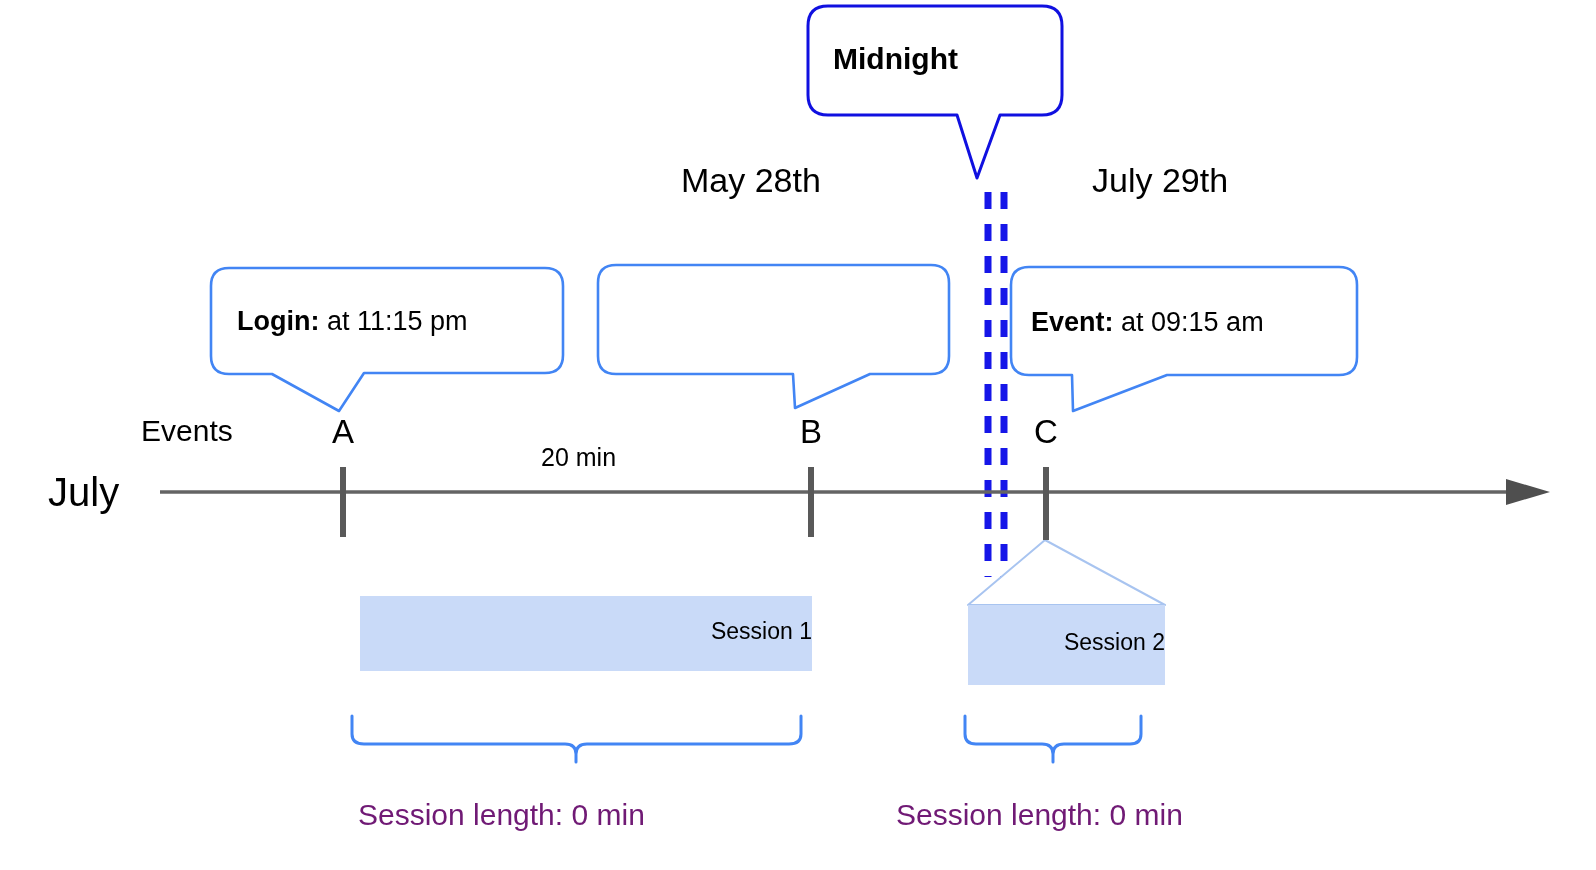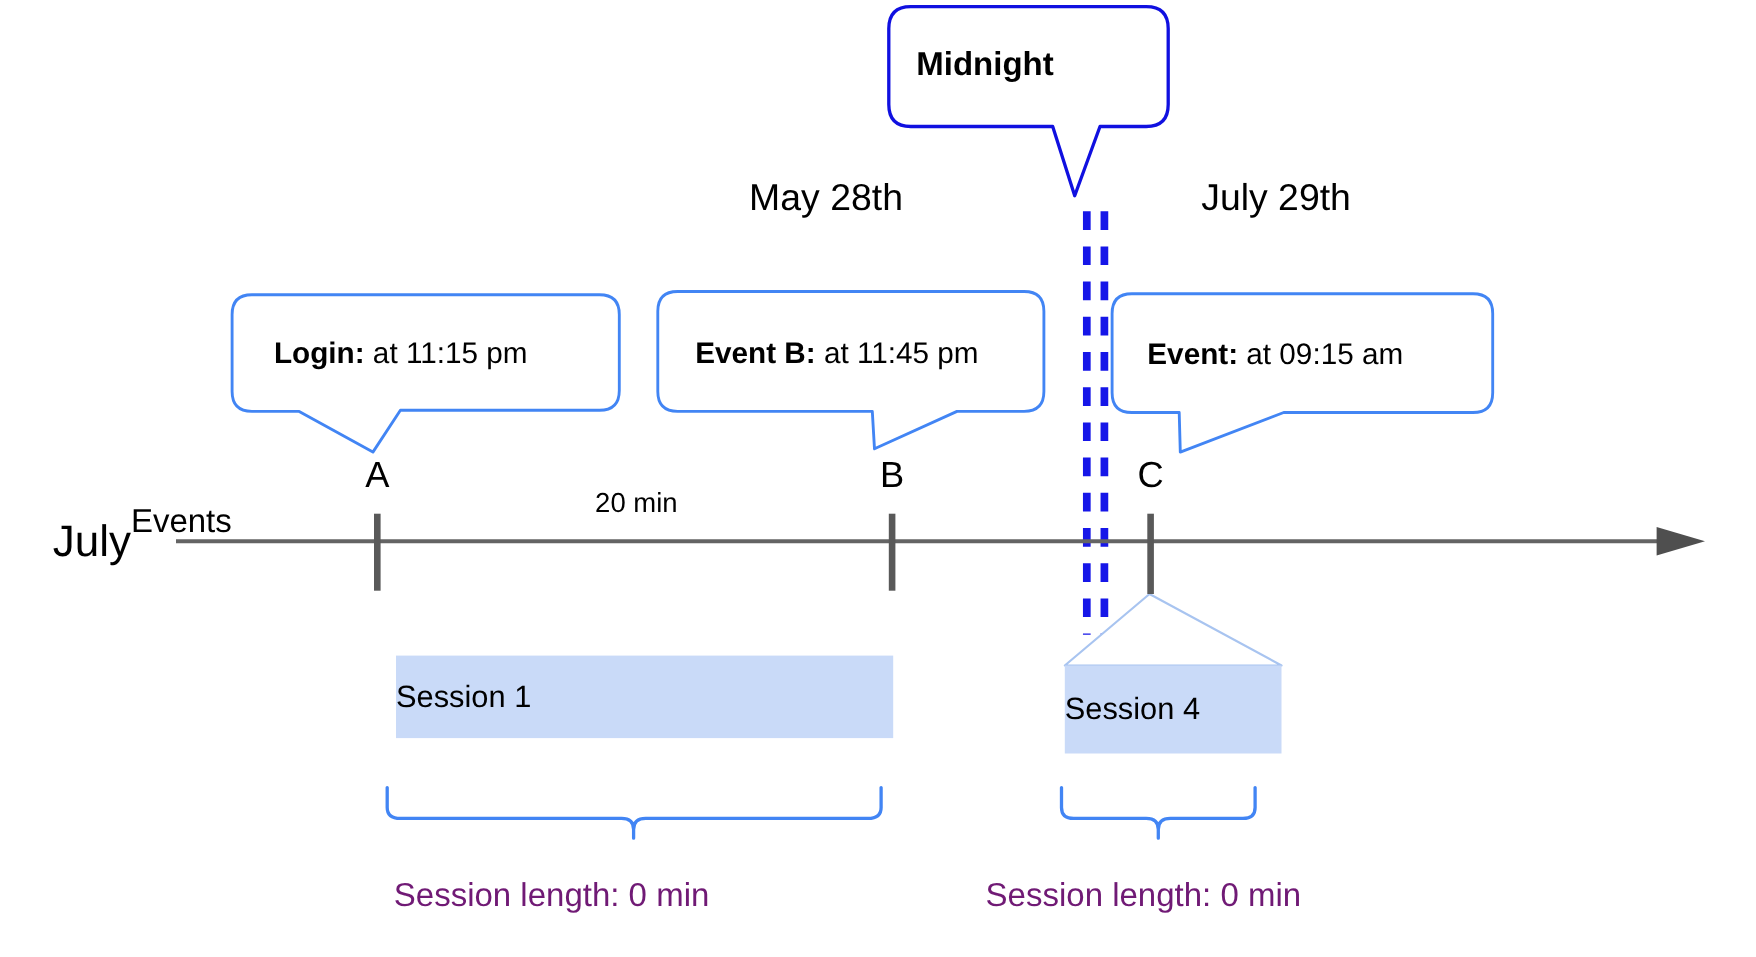--- a/index.html
+++ b/index.html
@@ -30,23 +30,22 @@
     white-space: nowrap;
     line-height: 1;
   }
   .lbl-user {
     font-size: 40px;
     left: 48px;
     top: 472px;
   }
   .lbl-events {
     font-size: 30px;
-    left: 119px;
+    left: 141px;
     top: 416px;
-    margin-top: 44px;
   }
   .lbl-30min {
     font-size: 25px;
     left: 541px;
     top: 445px;
   }
   .lbl-date {
     font-size: 34px;
     top: 163px;
   }
@@ -56,35 +55,34 @@
     font-size: 33px;
     top: 415px;
     text-align: center;
     width: 60px;
   }
   .callout-text {
     position: absolute;
     font-size: 27px;
     white-space: nowrap;
     color: #000000;
-    margin-left: 12px;
   }
   .callout-text b { font-weight: bold; }
   .midnight-text {
     position: absolute;
     font-size: 30px;
     font-weight: bold;
     left: 833px;
     top: 42px;
     white-space: nowrap;
   }
   .session-text {
     position: absolute;
-    font-size: 28px;
-    text-align: left;
+    font-size: 23px;
+    text-align: right;
     color: #000000;
   }
   .length-text {
     position: absolute;
     font-size: 30px;
     white-space: nowrap;
     color: #701a75;
   }
 </style>
 </head>
@@ -203,35 +201,32 @@
 
   <div class="midnight-text">Midnight</div>
 
   <div class="txt lbl-date lbl-date-left">May 28th</div>
   <div class="txt lbl-date lbl-date-right">July 29th</div>
 
   <div class="callout-text" style="left:237px; top:306px;">
     <b>Login:</b><span> at 11:15 pm</span>
   </div>
 
-  <div class="callout-text" style="left:620px; top:306px;">
-    <b>Event B:</b><span> at 11:45 pm</span>
-  </div>
 
   <div class="callout-text" style="left:1031px; top:307px;">
     <b>Event:</b><span> at 09:15 am</span>
   </div>
 
   <div class="txt lbl-user">July</div>
   <div class="txt lbl-events">Events</div>
   <div class="txt lbl-30min">20 min</div>
 
   <div class="txt marker-letter" style="left:313px;">A</div>
   <div class="txt marker-letter" style="left:781px;">B</div>
   <div class="txt marker-letter" style="left:1016px;">C</div>
 
   <div class="session-text" style="left:360px; top:618px; width:452px;">Session 1</div>
-  <div class="session-text" style="left:968px; top:629px; width:197px;">Session 4</div>
+  <div class="session-text" style="left:968px; top:629px; width:197px;">Session 2</div>
 
   <div class="length-text" style="left:358px; top:798px;">Session length: 0 min</div>
   <div class="length-text" style="left:896px; top:798px;">Session length: 0 min</div>
 
 </div>
 
 </body></html>

